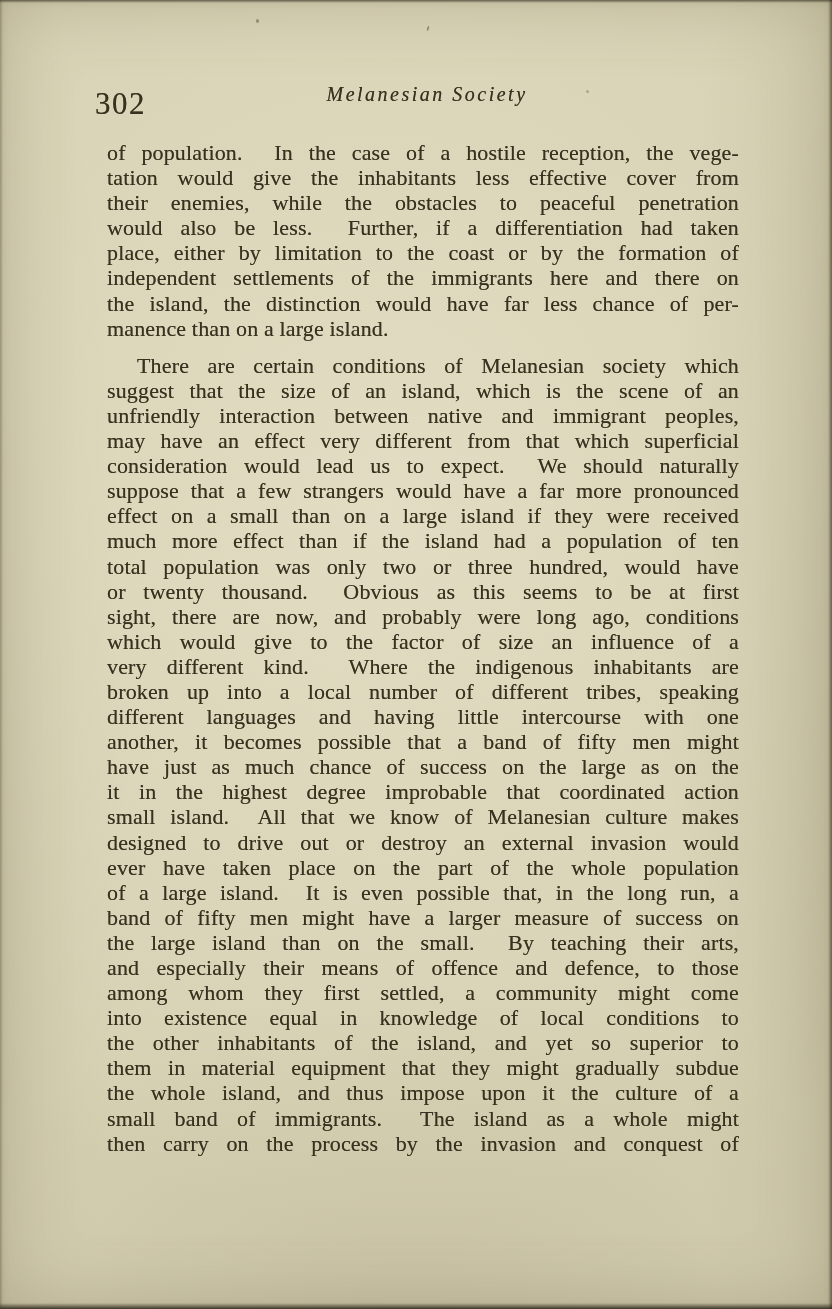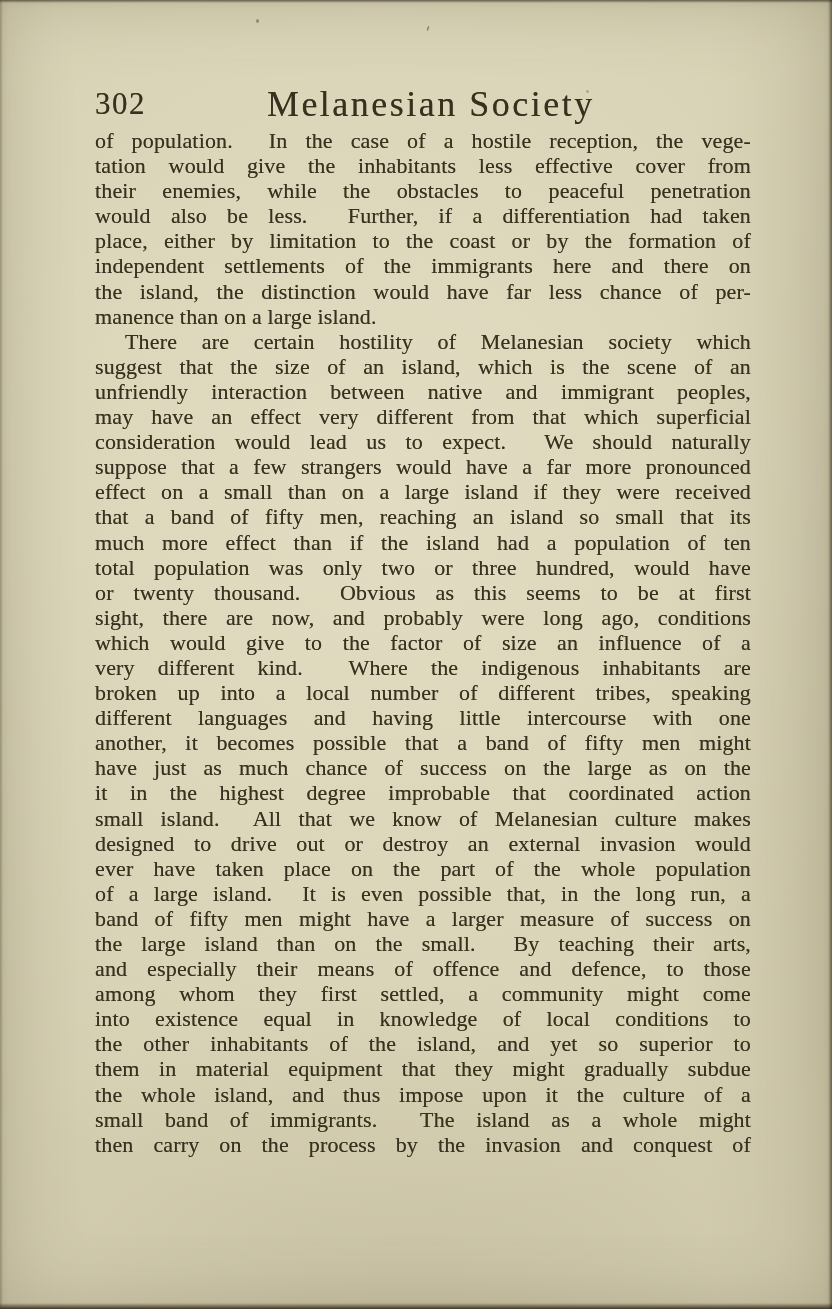--- a/index.html
+++ b/index.html
@@ -46,37 +46,38 @@
     top: 3px;
     font-size: 31px;
     letter-spacing: 1.5px;
     text-shadow: 0 0 .6px rgba(48,42,24,.65);
   }
   .running-title {
     position: absolute;
     left: 50%;
     top: 0;
     transform: translateX(-47%);
-    font-size: 36px;
+    font-style: italic;
+    font-size: 20px;
     letter-spacing: 2.5px;
     white-space: nowrap;
     text-shadow: 0 0 .6px rgba(48,42,24,.65);
   }
 
   .body-text {
     position: absolute;
     top: 128px;
     left: 95px;
     width: 656px;
     font-size: 22px;
     line-height: 25.1px;
     letter-spacing: 0.15px;
     text-shadow: 0 0 .55px rgba(45,40,22,.60);
   }
-  .para { margin: 0; }
+  .para { margin: 12px; }
   .line {
     text-align: justify;
     text-align-last: justify;
     white-space: nowrap; 
   }
   .line { white-space: normal; }
   .line.lastleft { text-align-last: left; }
   .line.indent { text-indent: 30px; }
 
   .speck {
@@ -108,28 +109,27 @@
         <div class="line">of population.&nbsp; In the case of a hostile reception, the vege-</div>
         <div class="line">tation would give the inhabitants less effective cover from</div>
         <div class="line">their enemies, while the obstacles to peaceful penetration</div>
         <div class="line">would also be less.&nbsp; Further, if a differentiation had taken</div>
         <div class="line">place, either by limitation to the coast or by the formation of</div>
         <div class="line">independent settlements of the immigrants here and there on</div>
         <div class="line">the island, the distinction would have far less chance of per-</div>
         <div class="line lastleft">manence than on a large island.</div>
       </div>
       <div class="para">
-        <div class="line indent">There are certain hostility of Melanesian society which</div>
+        <div class="line indent">There are certain conditions of Melanesian society which</div>
         <div class="line">suggest that the size of an island, which is the scene of an</div>
         <div class="line">unfriendly interaction between native and immigrant peoples,</div>
         <div class="line">may have an effect very different from that which superficial</div>
         <div class="line">consideration would lead us to expect.&nbsp; We should naturally</div>
         <div class="line">suppose that a few strangers would have a far more pronounced</div>
         <div class="line">effect on a small than on a large island if they were received</div>
-        <div class="line">that a band of fifty men, reaching an island so small that its</div>
         <div class="line">much more effect than if the island had a population of ten</div>
         <div class="line">total population was only two or three hundred, would have</div>
         <div class="line">or twenty thousand.&nbsp; Obvious as this seems to be at first</div>
         <div class="line">sight, there are now, and probably were long ago, conditions</div>
         <div class="line">which would give to the factor of size an influence of a</div>
         <div class="line">very different kind.&nbsp; Where the indigenous inhabitants are</div>
         <div class="line">broken up into a local number of different tribes, speaking</div>
         <div class="line">different languages and having little intercourse with one</div>
         <div class="line">another, it becomes possible that a band of fifty men might</div>
         <div class="line">have just as much chance of success on the large as on the</div>

